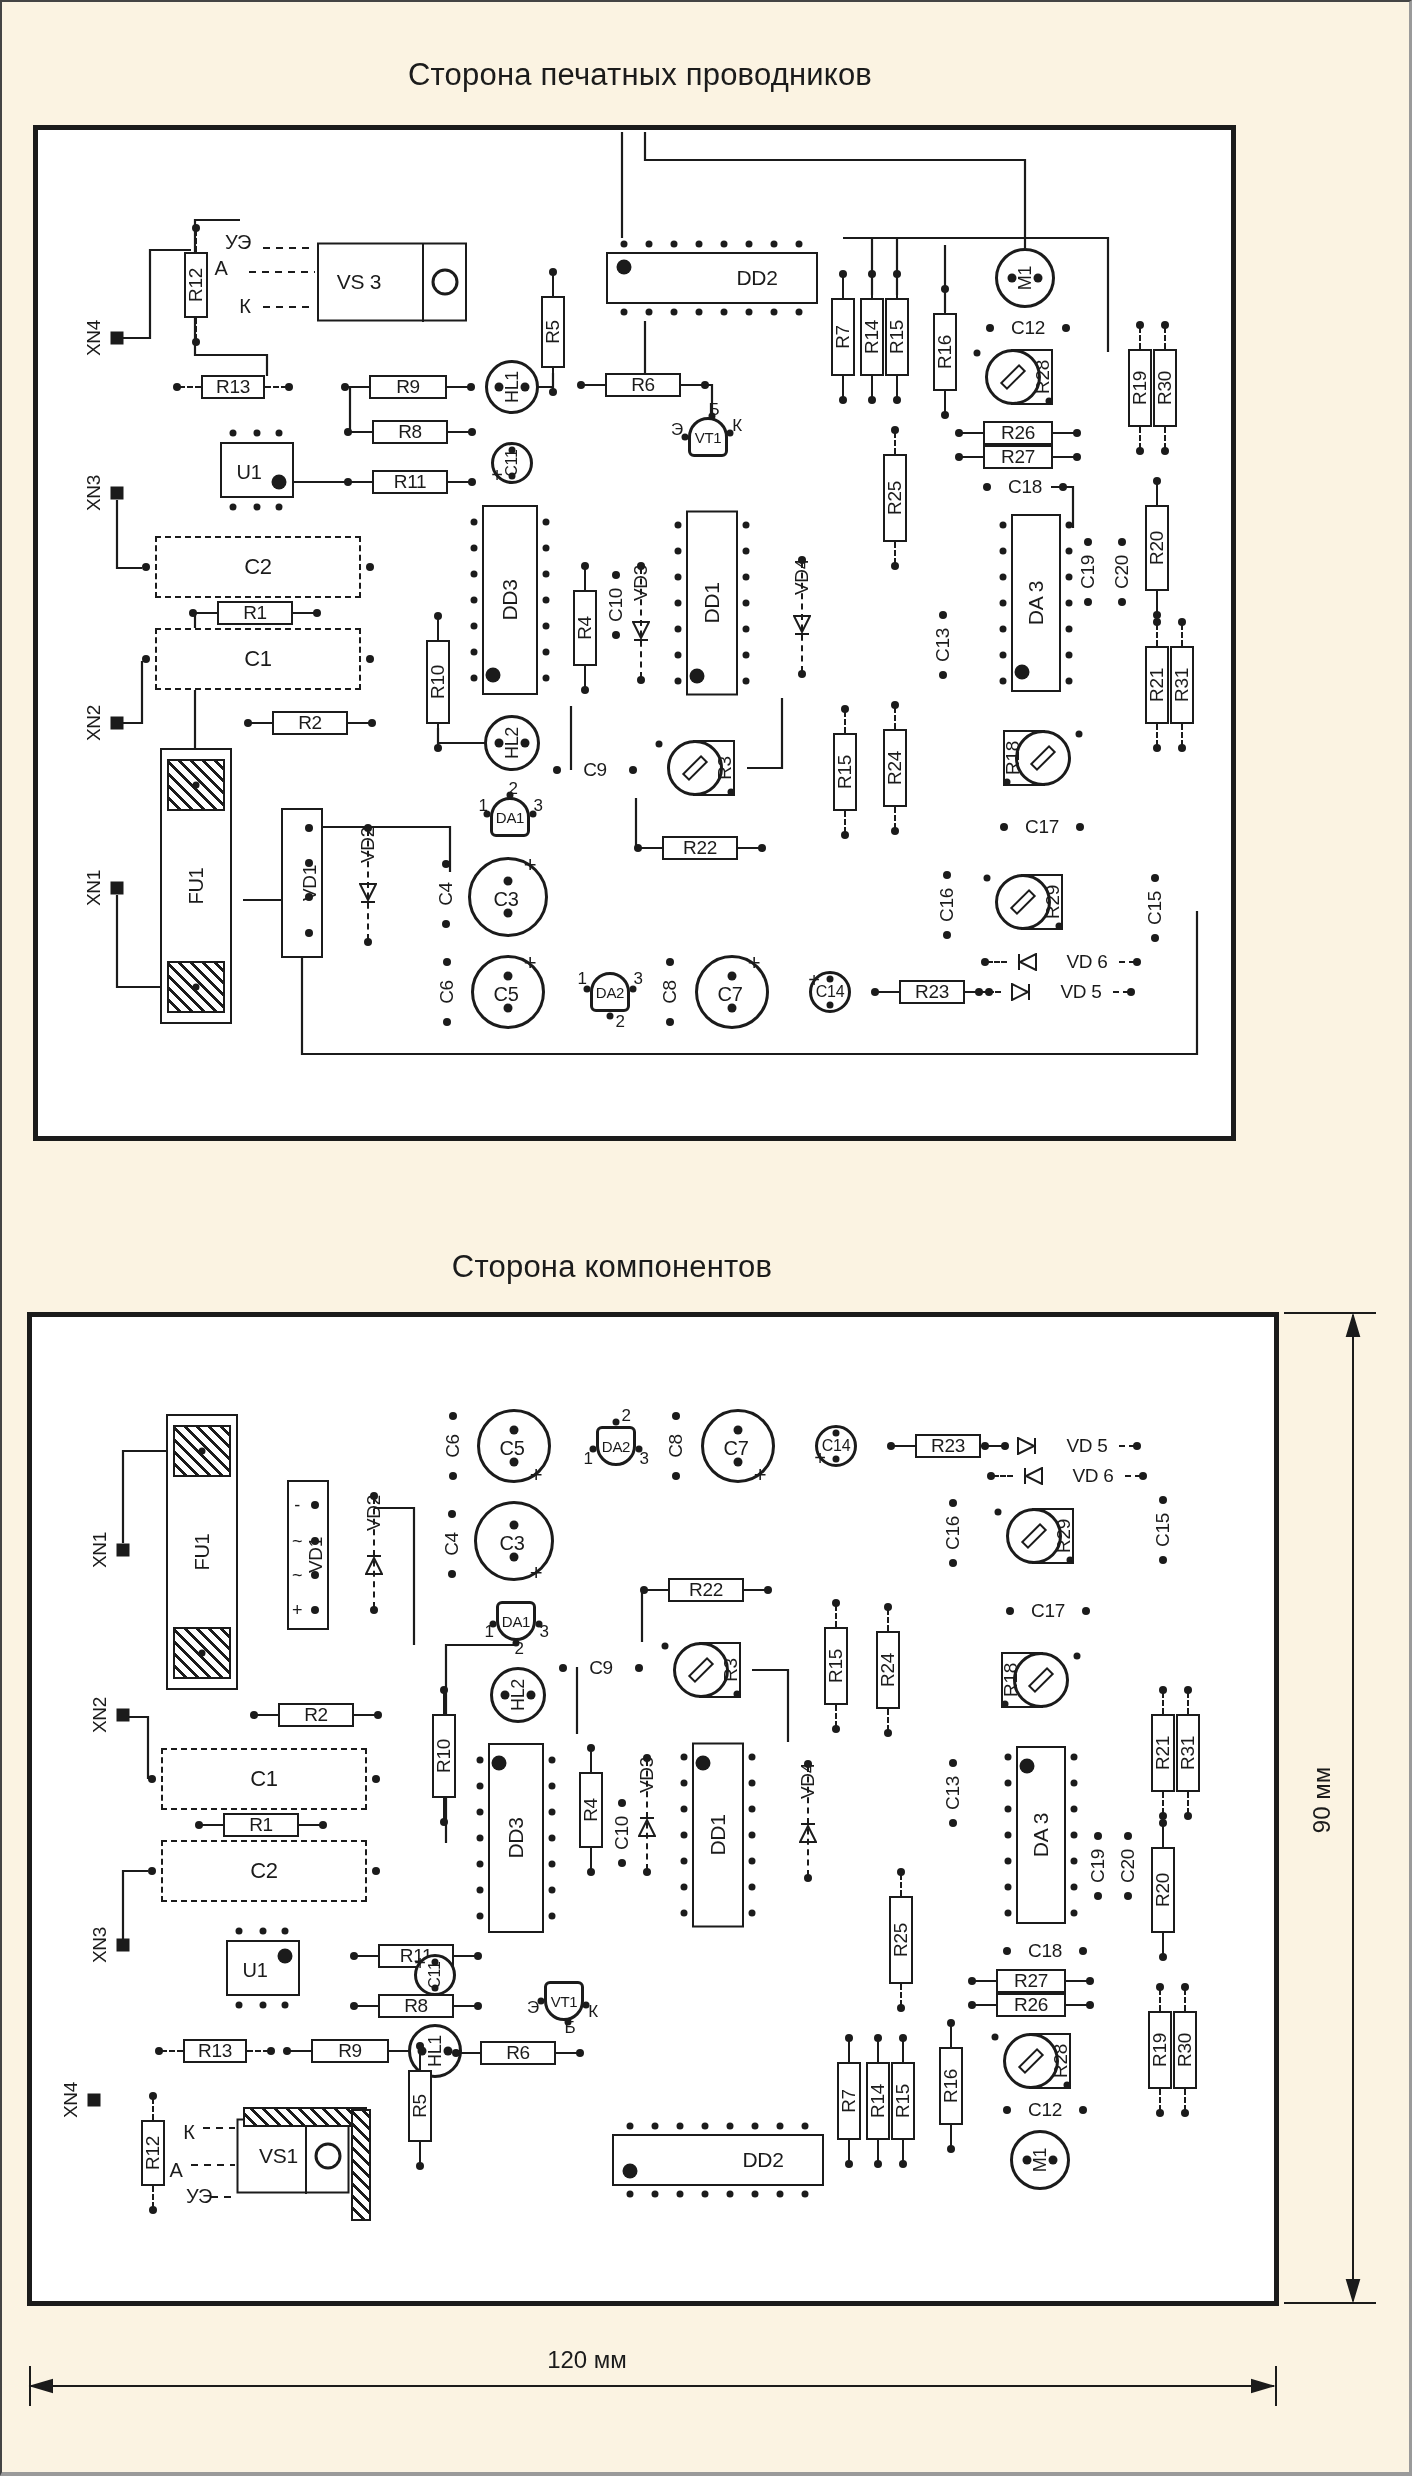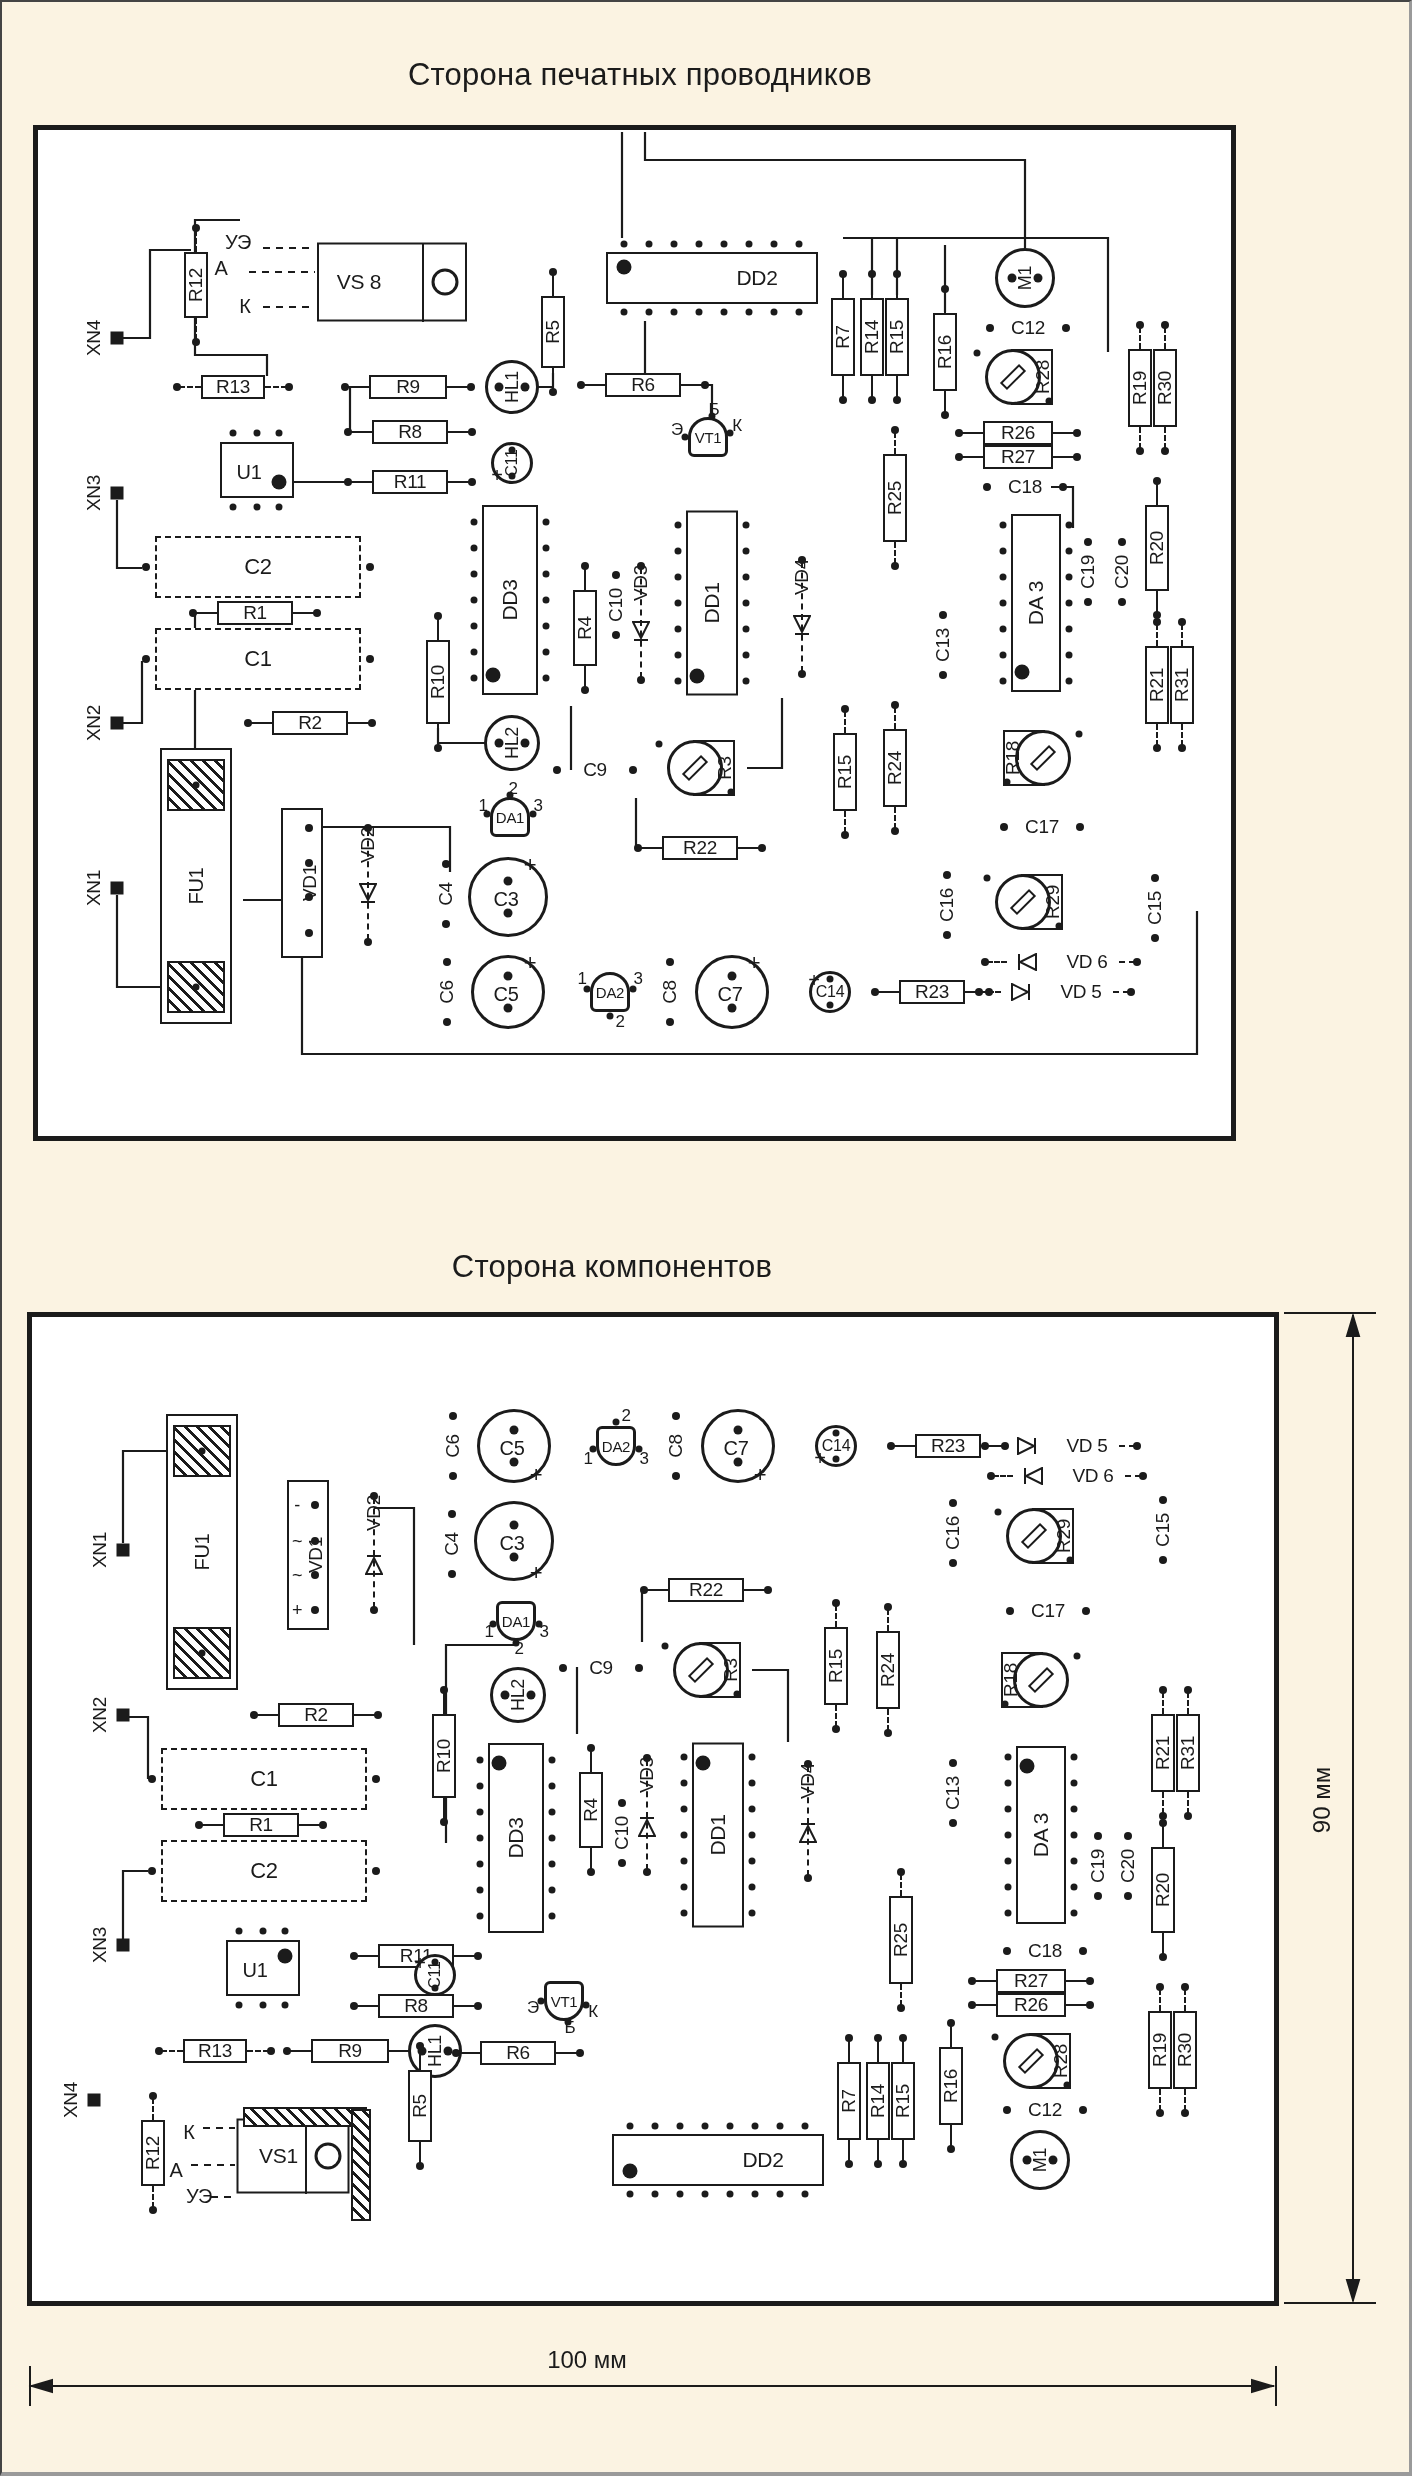--- a/index.html
+++ b/index.html
@@ -94,21 +94,21 @@
       <div class="lbl" style="position: absolute; left: calc(50% + 0px); top: calc(50% + 0px); transform: translate(-50%, -50%) rotate(-90deg); font-size: 19px;">R12</div>
       <div class="leadv dash" style="position: absolute; left: calc(50% + 0px); top: calc(50% - 55px); height: 22px; transform: translateX(-50%);"></div>
       <div class="leadv dash" style="position: absolute; left: calc(50% + 0px); top: calc(50% + 33px); height: 22px; transform: translateX(-50%);"></div>
       <div class="dot" style="position: absolute; left: calc(50% + 0px); top: calc(50% - 57px); width: 8px; height: 8px; transform: translate(-50%, -50%);"></div>
       <div class="dot" style="position: absolute; left: calc(50% + 0px); top: calc(50% + 57px); width: 8px; height: 8px; transform: translate(-50%, -50%);"></div>
     </div>
     <div class="cmp" style="left: 354px; top: 152px;">
       <div class="box" style="position: absolute; left: calc(50% + 0px); top: calc(50% + 0px); width: 150px; height: 79px; transform: translate(-50%, -50%);"></div>
       <div class="leadv" style="position: absolute; left: calc(50% + 31px); top: calc(50% - 39.5px); height: 79px; transform: translateX(-50%);"></div>
       <div class="circ" style="position: absolute; left: calc(50% + 53px); top: calc(50% + 0px); width: 27px; height: 27px; transform: translate(-50%, -50%);"></div>
-      <div class="lbl" style="position: absolute; left: calc(50% - 33px); top: calc(50% + 0px); transform: translate(-50%, -50%); font-size: 21px;">VS 8</div>
+      <div class="lbl" style="position: absolute; left: calc(50% - 33px); top: calc(50% + 0px); transform: translate(-50%, -50%); font-size: 21px;">VS 3</div>
     </div>
     <div class="cmp" style="left: 195px; top: 257px;">
       <div class="box" style="position: absolute; left: calc(50% + 0px); top: calc(50% + 0px); width: 64px; height: 24px; transform: translate(-50%, -50%);"></div>
       <div class="lbl" style="position: absolute; left: calc(50% + 0px); top: calc(50% + 0px); transform: translate(-50%, -50%); font-size: 19px;">R13</div>
       <div class="lead dash" style="position: absolute; left: calc(50% - 54px); top: calc(50% + 0px); width: 22px; transform: translateY(-50%);"></div>
       <div class="lead dash" style="position: absolute; left: calc(50% + 32px); top: calc(50% + 0px); width: 22px; transform: translateY(-50%);"></div>
       <div class="dot" style="position: absolute; left: calc(50% - 56px); top: calc(50% + 0px); width: 8px; height: 8px; transform: translate(-50%, -50%);"></div>
       <div class="dot" style="position: absolute; left: calc(50% + 56px); top: calc(50% + 0px); width: 8px; height: 8px; transform: translate(-50%, -50%);"></div>
     </div>
     <div class="cmp" style="left: 370px; top: 257px;">
@@ -1310,14 +1310,14 @@
     <line x1="1276" y1="2366" x2="1276" y2="2406"></line>
     <polygon points="32,2386 52,2380 52,2392"></polygon>
     <polygon points="1272,2386 1252,2380 1252,2392"></polygon>
     <line x1="1353" y1="1315" x2="1353" y2="2301"></line>
     <line x1="1284" y1="1313" x2="1376" y2="1313"></line>
     <line x1="1284" y1="2303" x2="1376" y2="2303"></line>
     <polygon points="1353,1316 1347,1336 1359,1336"></polygon>
     <polygon points="1353,2300 1347,2280 1359,2280"></polygon>
   </g>
 </svg>
-<div class="dim" style="left:587px;top:2360px;">100 мм</div>
+<div class="dim" style="left:587px;top:2360px;">120 мм</div>
 <div class="dim rot" style="left:1322px;top:1800px;position:absolute;">90 мм</div>
 
 </body></html>

